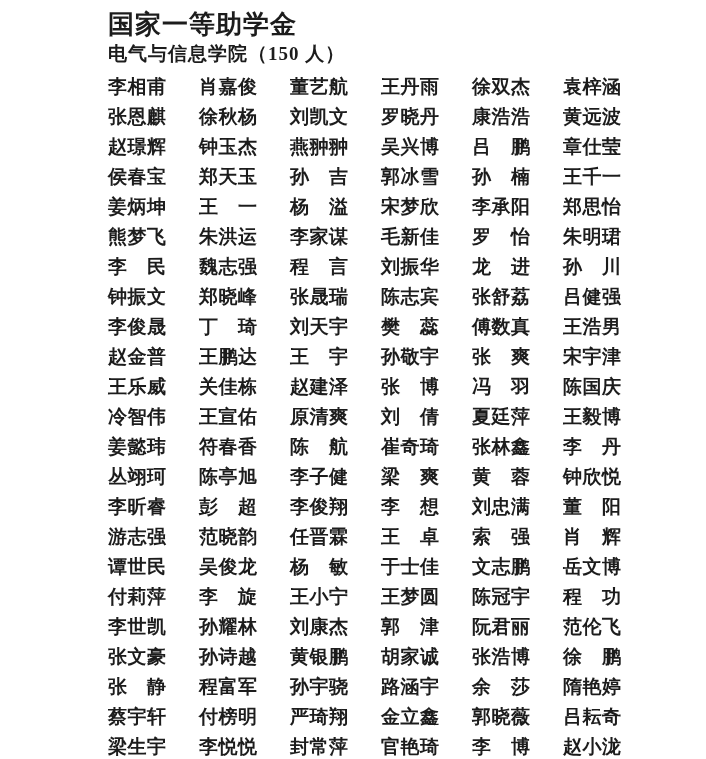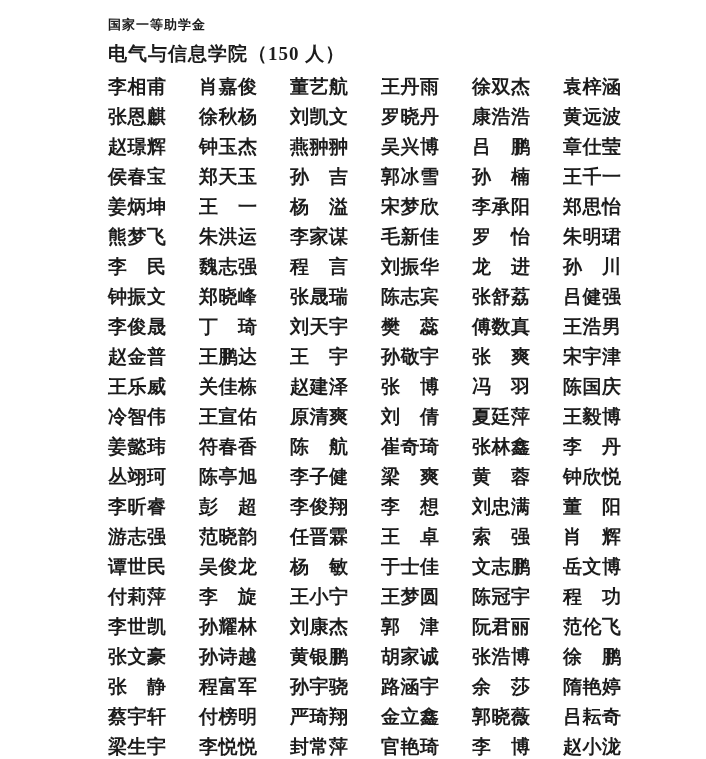--- a/index.html
+++ b/index.html
@@ -11,21 +11,21 @@
     width: 706px;
     height: 759px;
     overflow: hidden;
     font-family: "Liberation Serif", serif;
     color: #1c1c1c;
   }
   .page {
     padding: 10px 0 0 108px;
   }
   .doc-title {
-    font-size: 13px;
+    font-size: 26px;
     font-weight: bold;
     line-height: 29px;
     letter-spacing: 1px;
     white-space: nowrap;
   }
   .doc-subtitle {
     font-size: 19px;
     font-weight: bold;
     line-height: 29px;
     letter-spacing: 1px;

